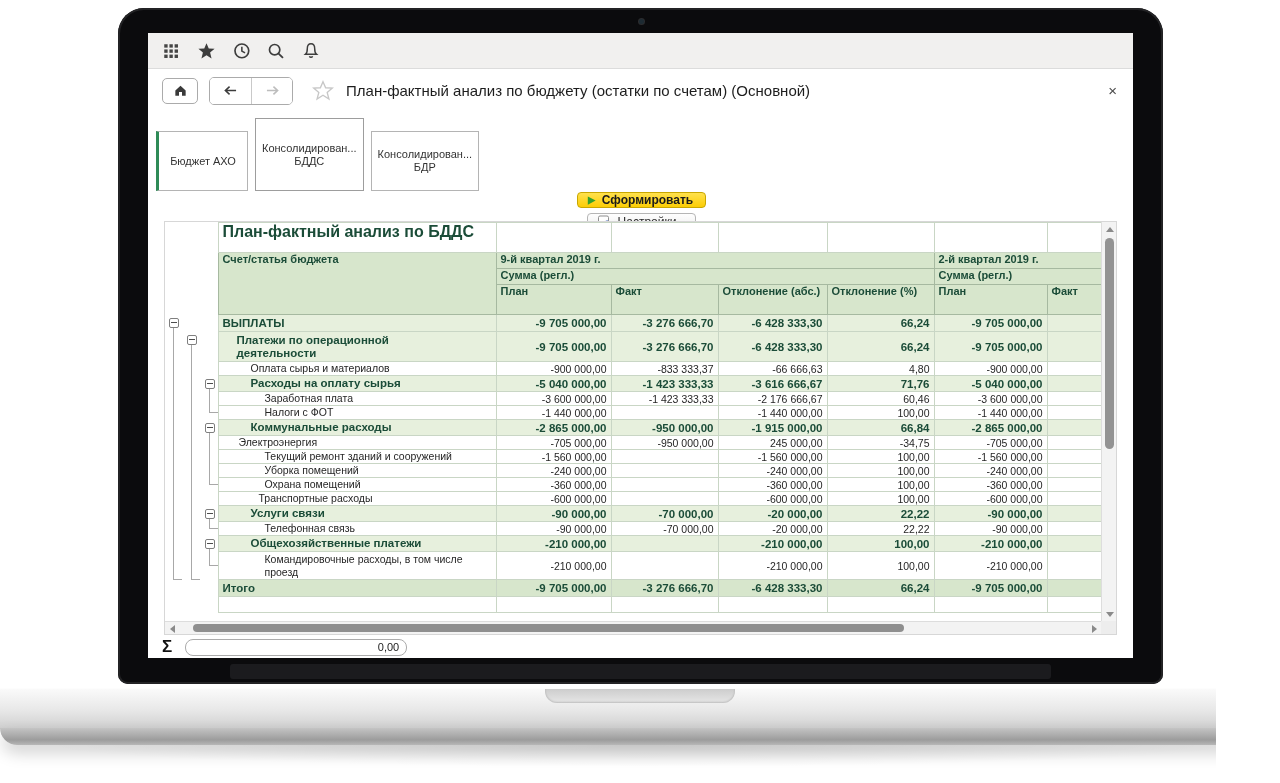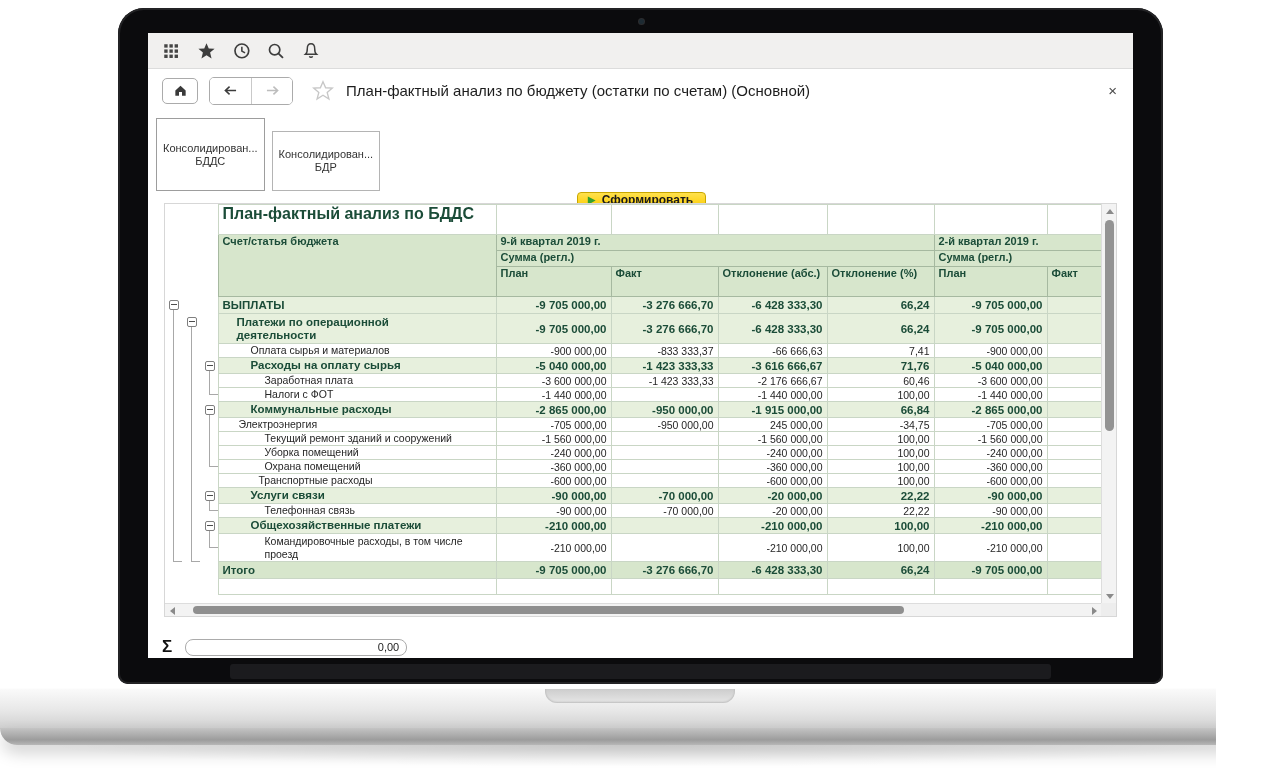--- a/index.html
+++ b/index.html
@@ -56,21 +56,21 @@
   .btn{display:inline-flex;align-items:center;gap:5px;height:22px;padding:0 9px;background:linear-gradient(#fefefe,#ededed);
        border:1px solid #b5b5b5;border-radius:4px;font-size:12px;color:#2b2b2b;}
   .icon-btn{width:28px;justify-content:center;padding:0;}
   .icon-btn.pressed{background:#e3e3e3;border-color:#979797;box-shadow:inset 0 1px 2px rgba(0,0,0,.2);}
   .gap{width:8px;}
   .spacer{flex:1;}
   .caret{width:0;height:0;border-left:3.5px solid transparent;border-right:3.5px solid transparent;
          border-top:4px solid #444;margin-left:2px;}
   .ico{display:inline-flex;align-items:center;justify-content:center;}
   
-  .report{position:absolute;left:16px;top:170px;width:951px;height:412px;border:1px solid #d7d7d7;background:#fff;}
+  .report{position:absolute;left:16px;top:188px;width:951px;height:412px;border:1px solid #d7d7d7;background:#fff;}
   .table-wrap{position:absolute;left:0;top:0;right:15px;bottom:13px;overflow:hidden;}
   table.rep{border-collapse:collapse;table-layout:fixed;width:963px;}
   table.rep td{padding:0 4px;box-sizing:border-box;overflow:hidden;}
   .t-tree{border:0 !important;background:#fff;position:relative;padding:0 !important;}
   td.hcell{background:#d7e6cc;border:1px solid #a6b9a0;color:#1b4c38;font-weight:bold;font-size:11px;
            vertical-align:top;line-height:13px;}
   td.body-cell{border:1px solid #c9d6c5;font-size:10.5px;color:#262626;}
   tr.rgroup td.body-cell{background:#e7f0dd;color:#1b4c38;font-weight:bold;font-size:11.5px;}
   tr.rtotal td.body-cell{background:#d7e6cc;color:#1b4c38;font-weight:bold;font-size:11.5px;}
   td.c-name span{white-space:pre;display:block;line-height:13px;}
@@ -176,20 +176,21 @@
         <span class="fav-star">
           <svg width="22" height="21" viewBox="0 0 20 19">
               <path d="M10 1.5 L12.4 7 L18.5 7.3 L13.8 11.2 L15.4 17.3 L10 13.8 L4.6 17.3 L6.2 11.2 L1.5 7.3 L7.6 7 Z" fill="#fff" stroke="#c7c7c7" stroke-width="1.2"></path>
             </svg>
         </span>
         <div class="win-title">План-фактный анализ по бюджету (остатки по счетам) (Основной)</div>
         <span class="close-x">×</span>
       </div>
 
       <div class="tabsrow" id="tabsrow">
+          <div class="tab accent" style="min-width: 92px;"><span>Бюджет АХО</span></div>
           <div class="tab active" style="min-width: 104px;"><span>Консолидирован...
 БДДС</span></div>
           <div class="tab" style="min-width: 104px;"><span>Консолидирован...
 БДР</span></div>
         </div>
 
       <div class="actions">
         <button class="btn-generate">
           <span class="ico">
             <svg width="11" height="11" viewBox="0 0 12 12">
@@ -403,21 +404,21 @@
                   <td class="t-tree">
                     <span class="tline" style="left: 8px;"></span>
                     <span class="tline" style="left: 26px;"></span>
                   </td>
                   <td class="body-cell c-name" style="padding-left: 32px;">
                     <span>Оплата сырья и материалов</span>
                   </td>
                   <td class="body-cell num">-900 000,00</td>
                   <td class="body-cell num">-833 333,37</td>
                   <td class="body-cell num">-66 666,63</td>
-                  <td class="body-cell num">7,41</td>
+                  <td class="body-cell num">4,80</td>
                   <td class="body-cell num">-900 000,00</td>
                   <td class="body-cell num"></td>
                 </tr>
                 <tr class="rgroup" style="height: 16px;">
                   <td class="t-tree">
                     <span class="tline" style="left: 8px;"></span>
                     <span class="tline" style="left: 26px;"></span>
                     <span class="tline" style="left: 44px; top: 12px;"></span>
                     <span class="tbox" style="left: 40px; top: 3px;"></span>
                   </td>

